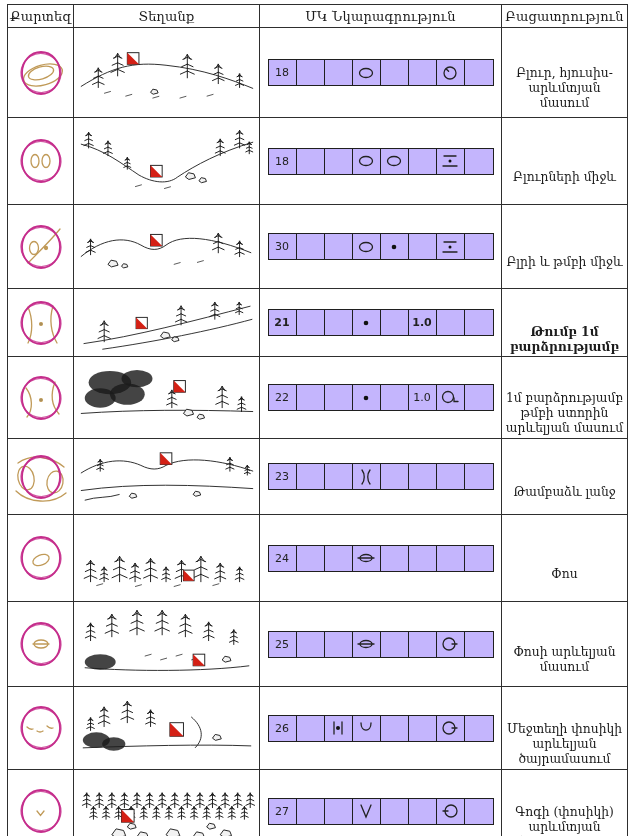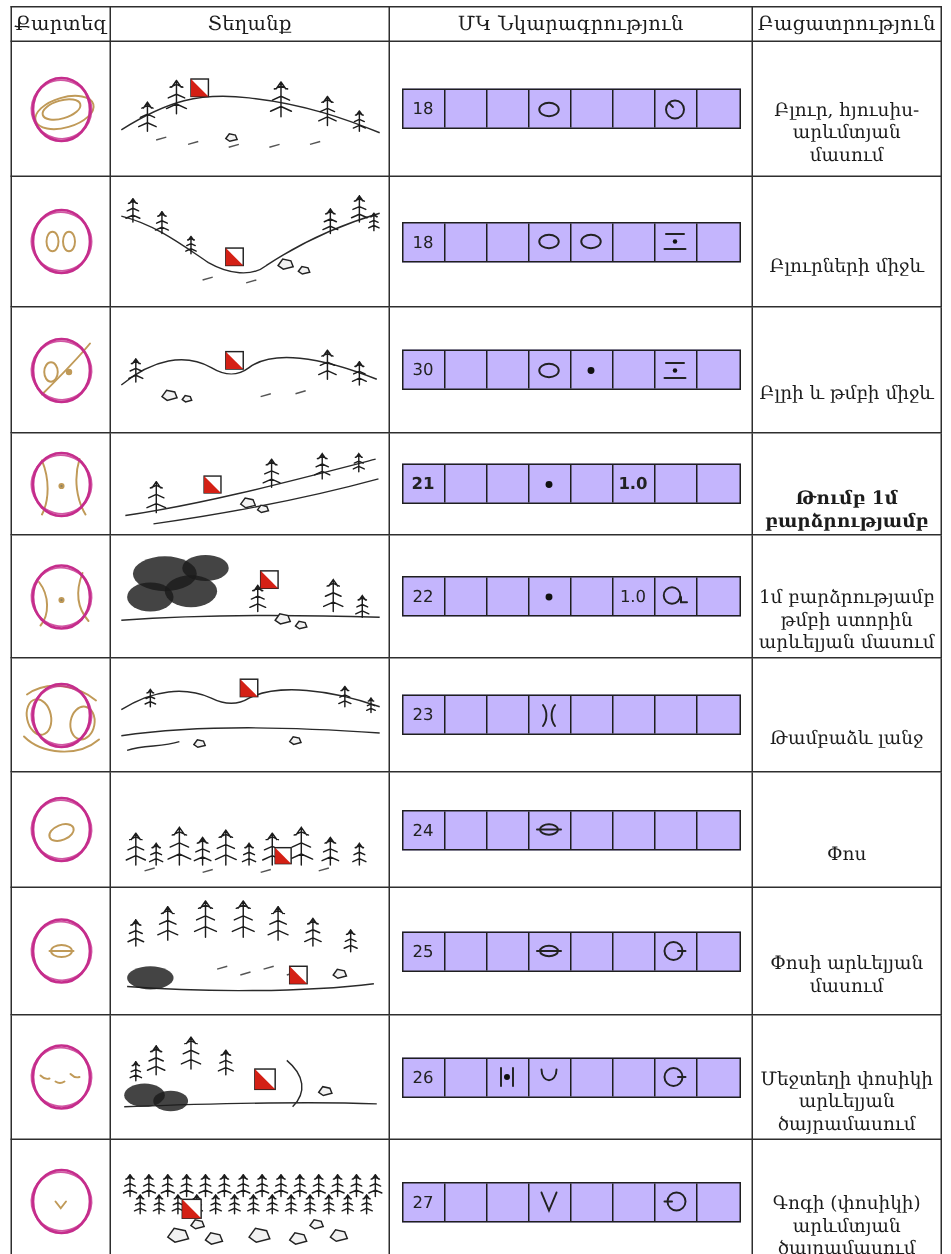--- a/index.html
+++ b/index.html
@@ -336,21 +336,21 @@
               <span class="cdcell"></span>
               <span class="cdcell"></span>
               <span class="cdcell"></span>
               <span class="cdcell"></span>
             </div>
           </td>
           <td>
             <div class="expl">Թամբաձև լանջ</div>
           </td>
         </tr>
-        <tr style="height: 77px;">
+        <tr style="height: 87px;">
           <td class="mapcell">
             <svg width="56" height="52" viewBox="0 0 54 52" preserveAspectRatio="xMidYMid meet">
               <ellipse stroke="#c09a58" fill="none" stroke-width="1.3" stroke-linecap="round" cx="27" cy="28" rx="8.5" ry="5" transform="rotate(-22 27 28)"></ellipse>
               <ellipse cx="27" cy="26" rx="19" ry="21" stroke="#c52d8c" fill="none" stroke-width="1.8"></ellipse>
               <ellipse cx="27" cy="26" rx="20" ry="19.5" transform="rotate(14 27 26)" stroke="#c52d8c" fill="none" stroke-width="1.3" opacity="0.8"></ellipse>
             </svg>
           </td>
           <td class="terrcell">
             <svg width="180" height="69" viewBox="0 0 186 64" preserveAspectRatio="xMidYMid meet">
               <path d="M20,60 l7,-2" stroke="#555" stroke-width="1" fill="none"></path>

